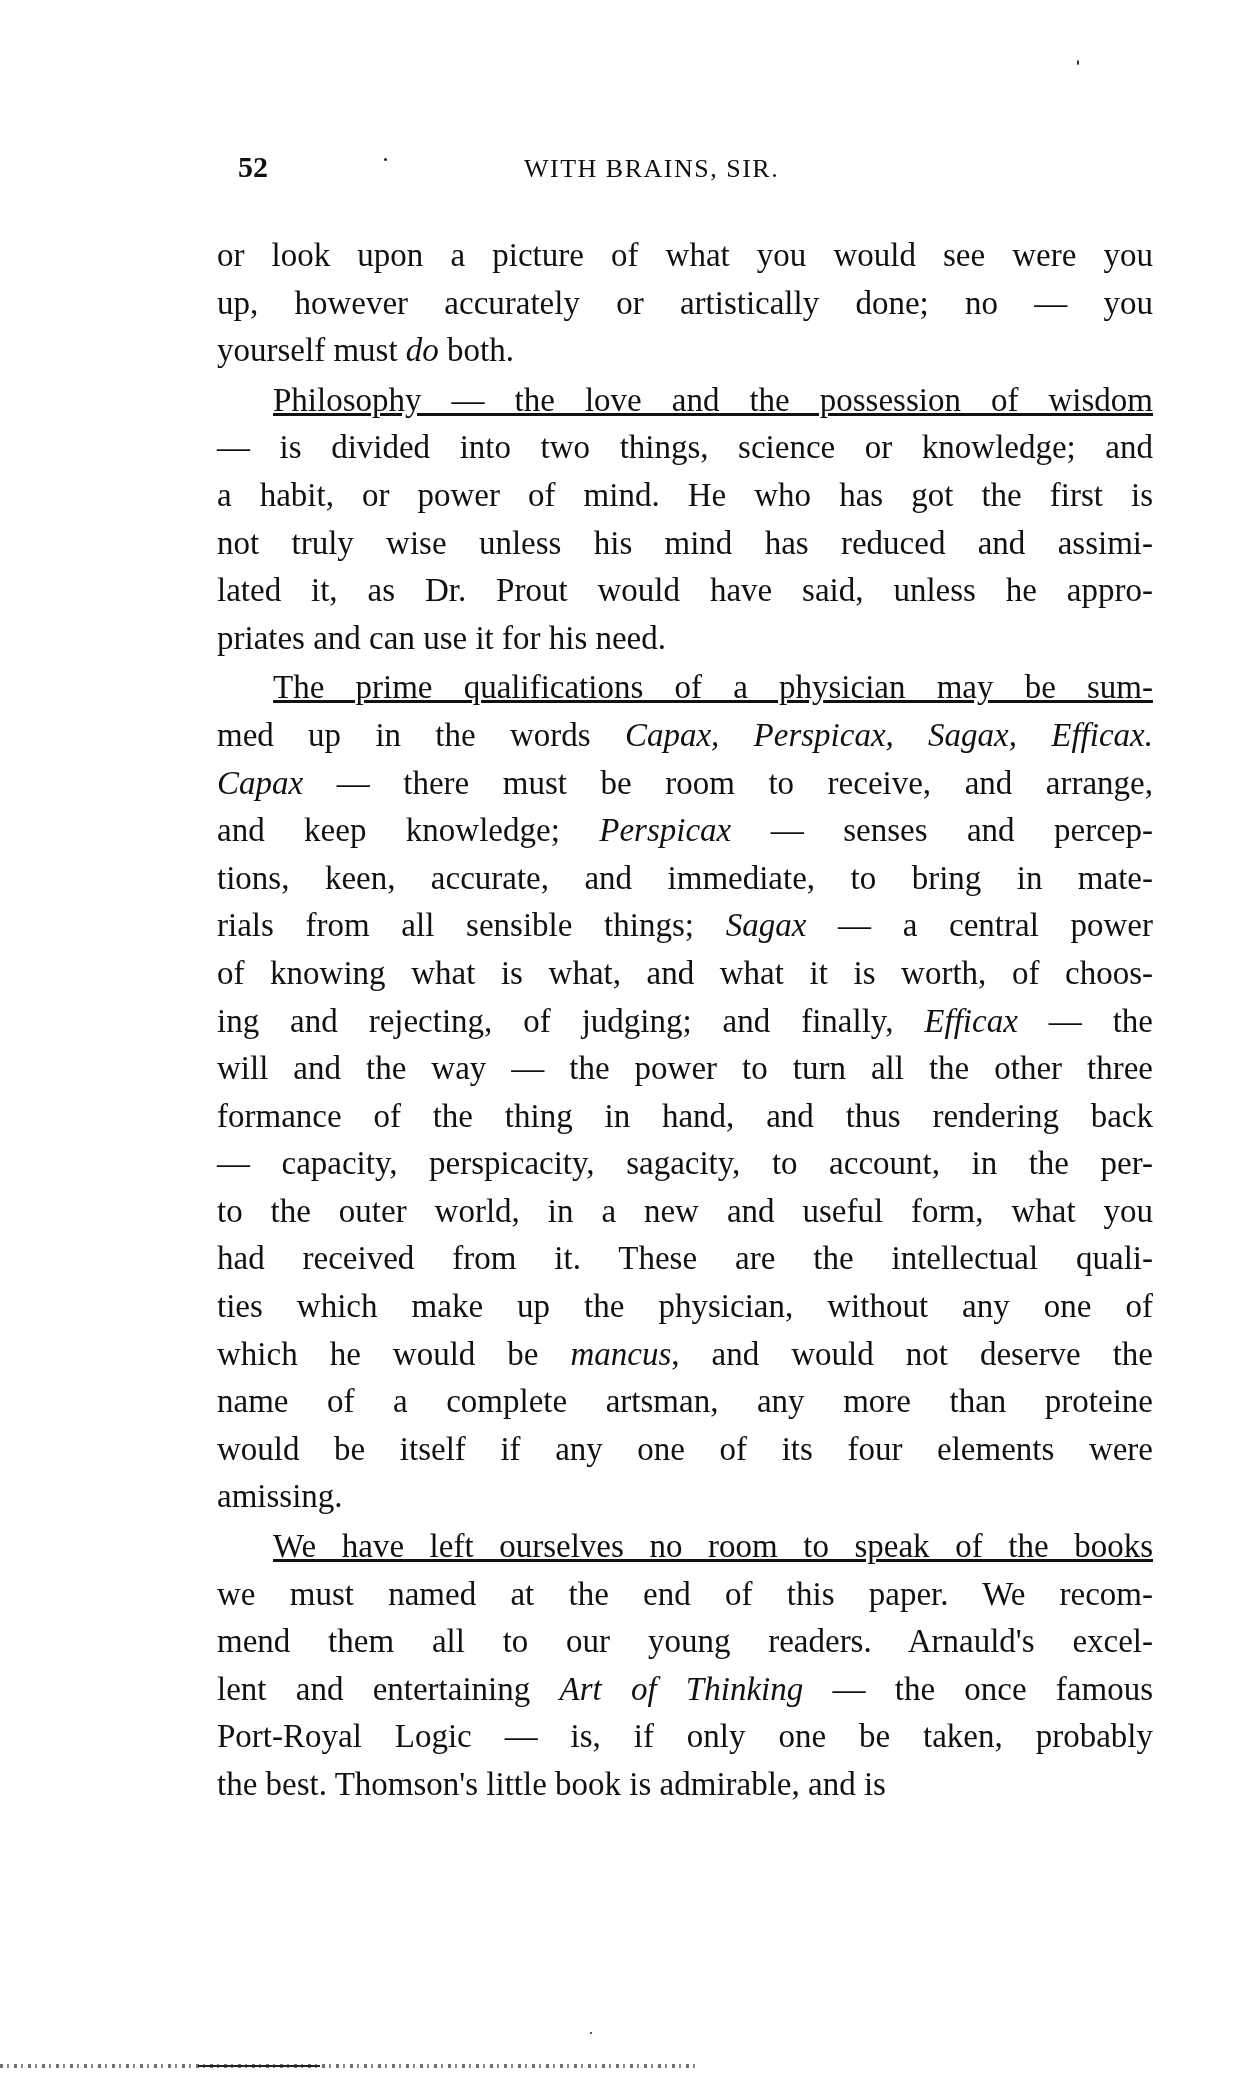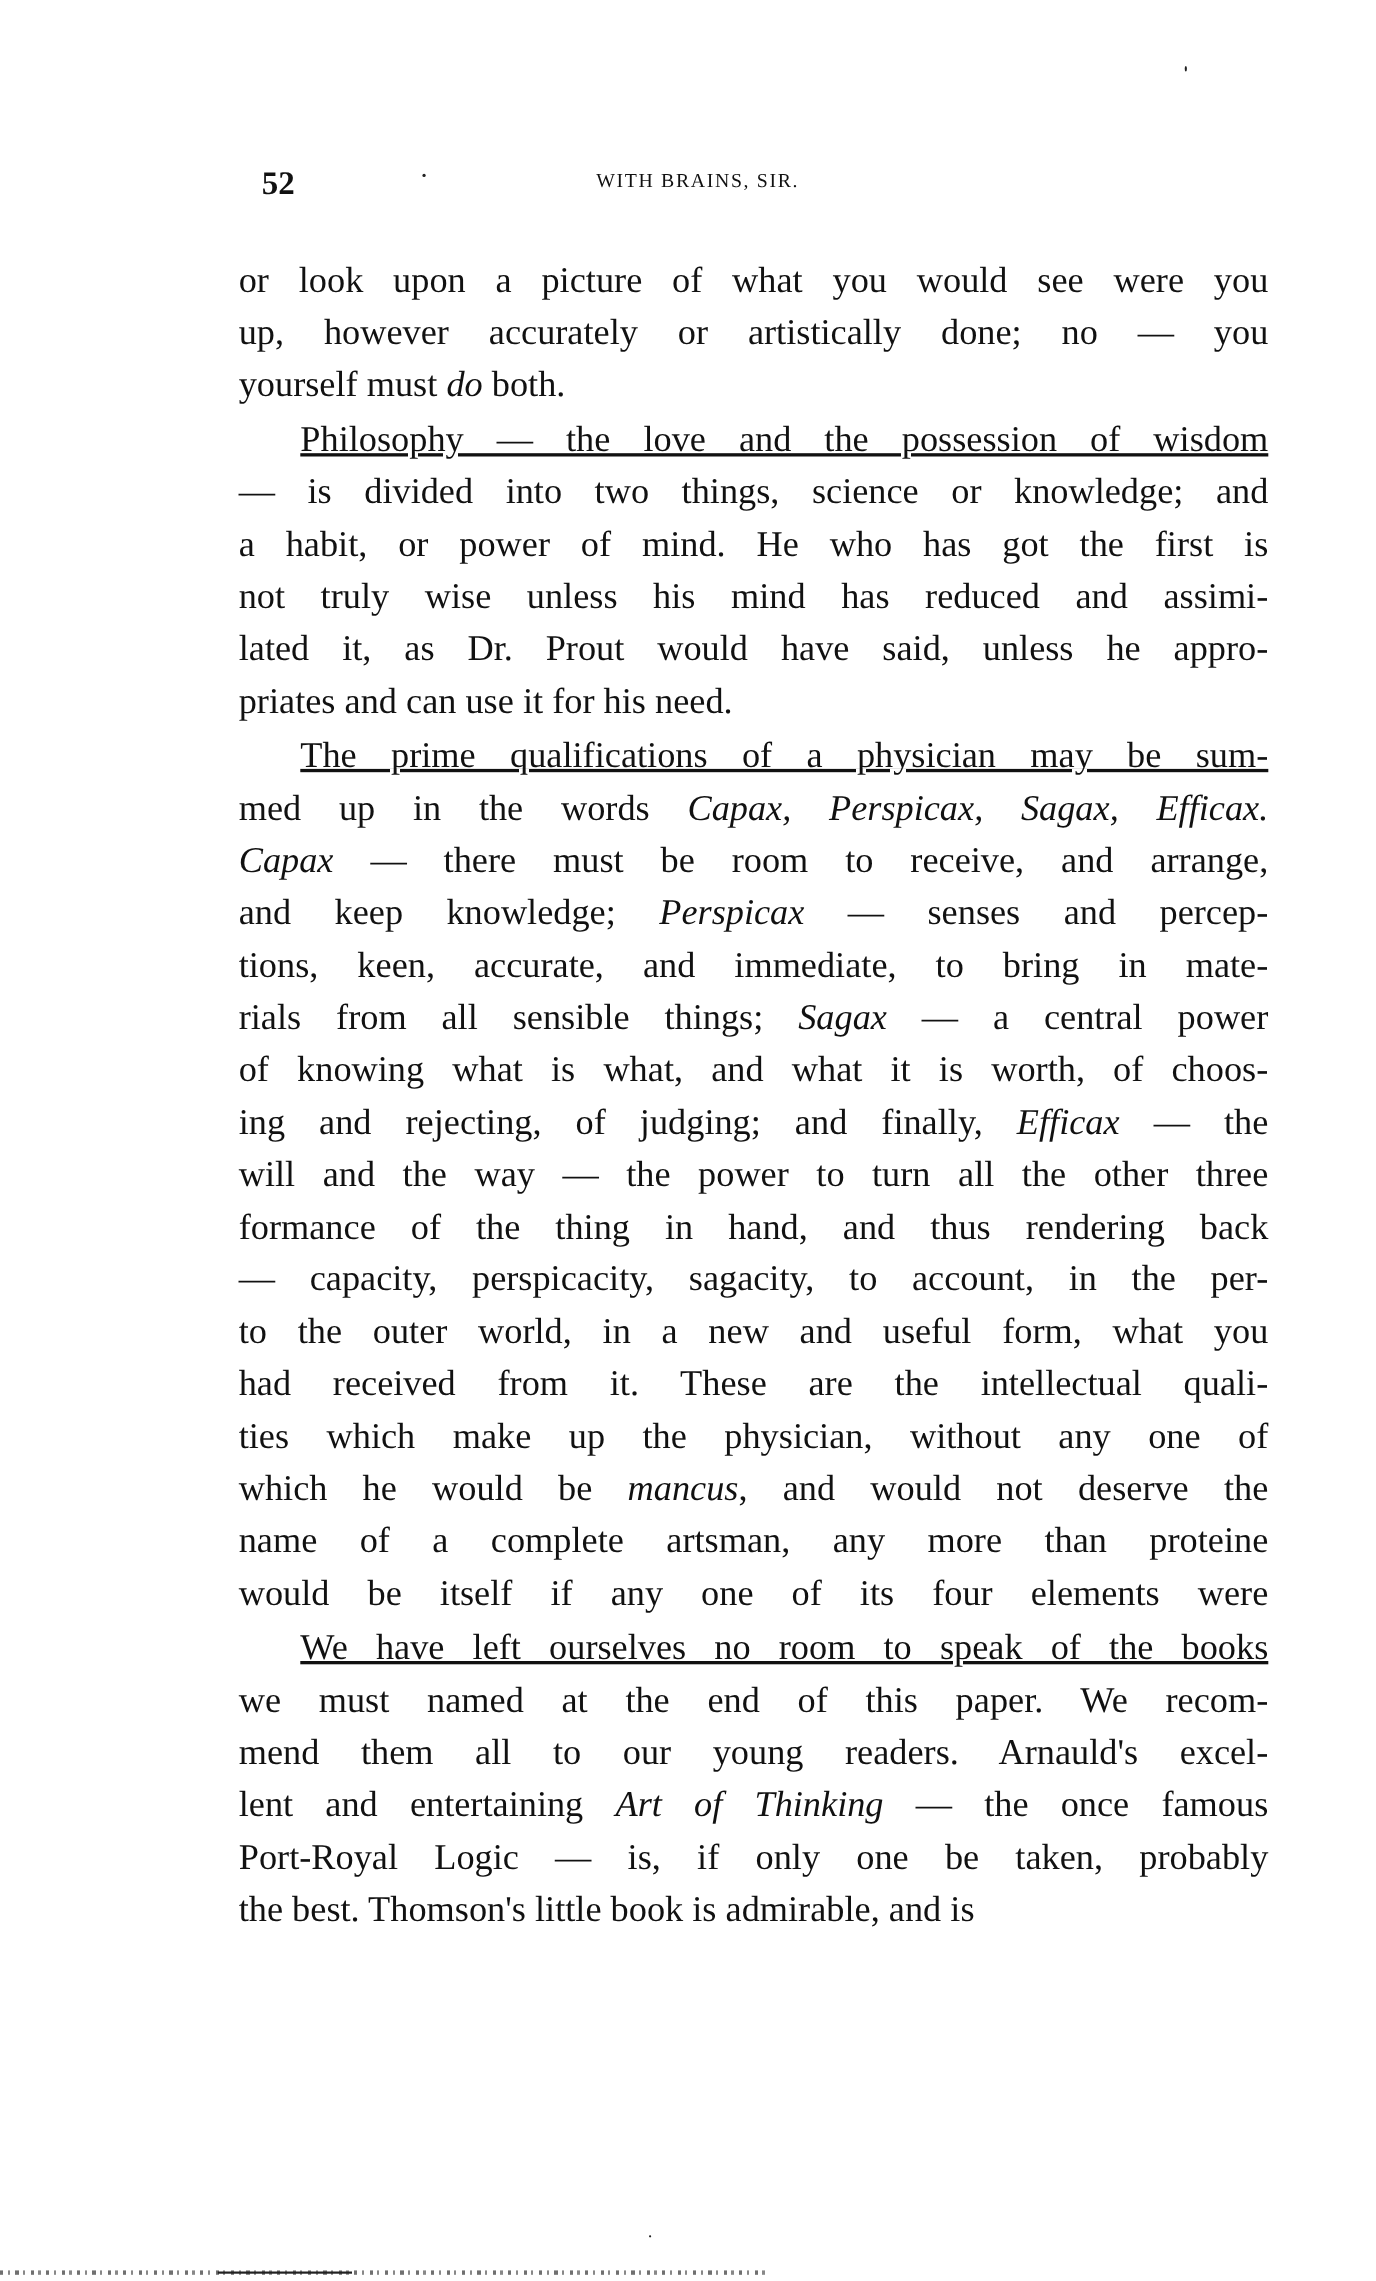--- a/index.html
+++ b/index.html
@@ -30,24 +30,24 @@
     }
     .page-number {
       position: absolute;
       left: 0;
       top: 0;
       font-weight: bold;
       font-size: 30px;
     }
     .head-title {
       position: absolute;
-      left: 304px;
+      left: 286px;
       top: 4px;
       letter-spacing: 1.5px;
-      font-size: 18px;
+      font-size: 26px;
     }
     .text-block {
       position: absolute;
       left: 217px;
       top: 232px;
       width: 936px;
       font-size: 33px;
       line-height: 47.6px;
     }
     .line {
@@ -125,20 +125,21 @@
         <span class="line">ing and rejecting, of judging; and finally, <em>Efficax</em> — the</span>
         <span class="line">will and the way — the power to turn all the other three</span>
         <span class="line">formance of the thing in hand, and thus rendering back</span>
         <span class="line">— capacity, perspicacity, sagacity, to account, in the per-</span>
         <span class="line">to the outer world, in a new and useful form, what you</span>
         <span class="line">had received from it. These are the intellectual quali-</span>
         <span class="line">ties which make up the physician, without any one of</span>
         <span class="line">which he would be <em>mancus</em>, and would not deserve the</span>
         <span class="line">name of a complete artsman, any more than proteine</span>
         <span class="line">would be itself if any one of its four elements were</span>
+        <span class="line last">amissing.</span>
       </div>
       <div class="para-gap"></div>
       <div>
         <span class="line indent">We have left ourselves no room to speak of the books</span>
         <span class="line">we must named at the end of this paper. We recom-</span>
         <span class="line">mend them all to our young readers. Arnauld's excel-</span>
         <span class="line">lent and entertaining <em>Art of Thinking</em> — the once famous</span>
         <span class="line">Port-Royal Logic — is, if only one be taken, probably</span>
         <span class="line last">the best. Thomson's little book is admirable, and is</span>
       </div>

